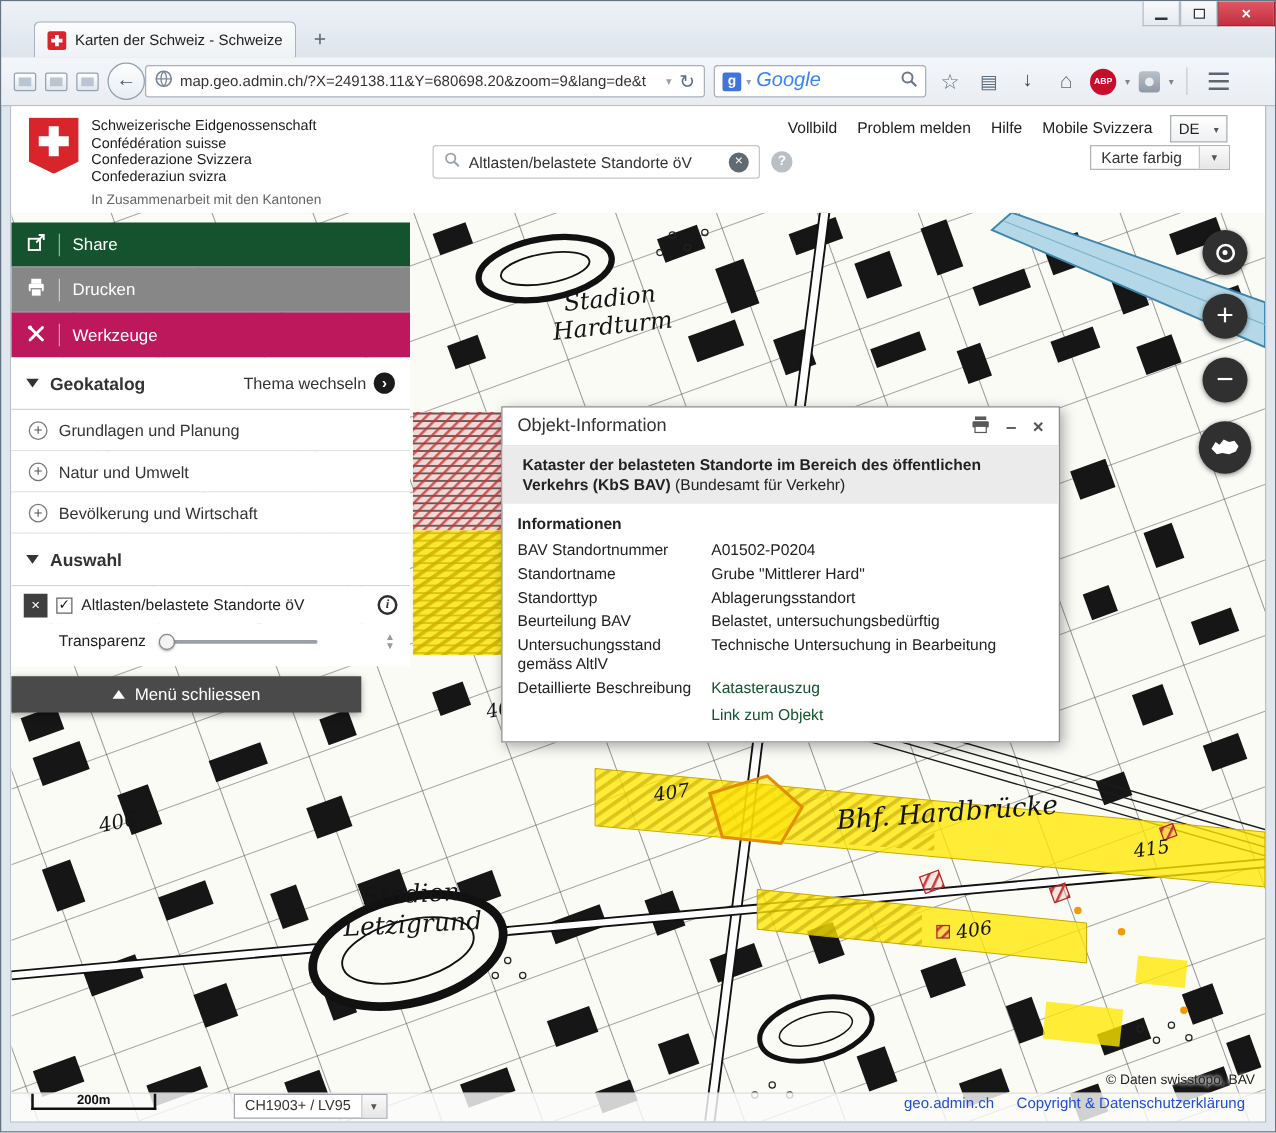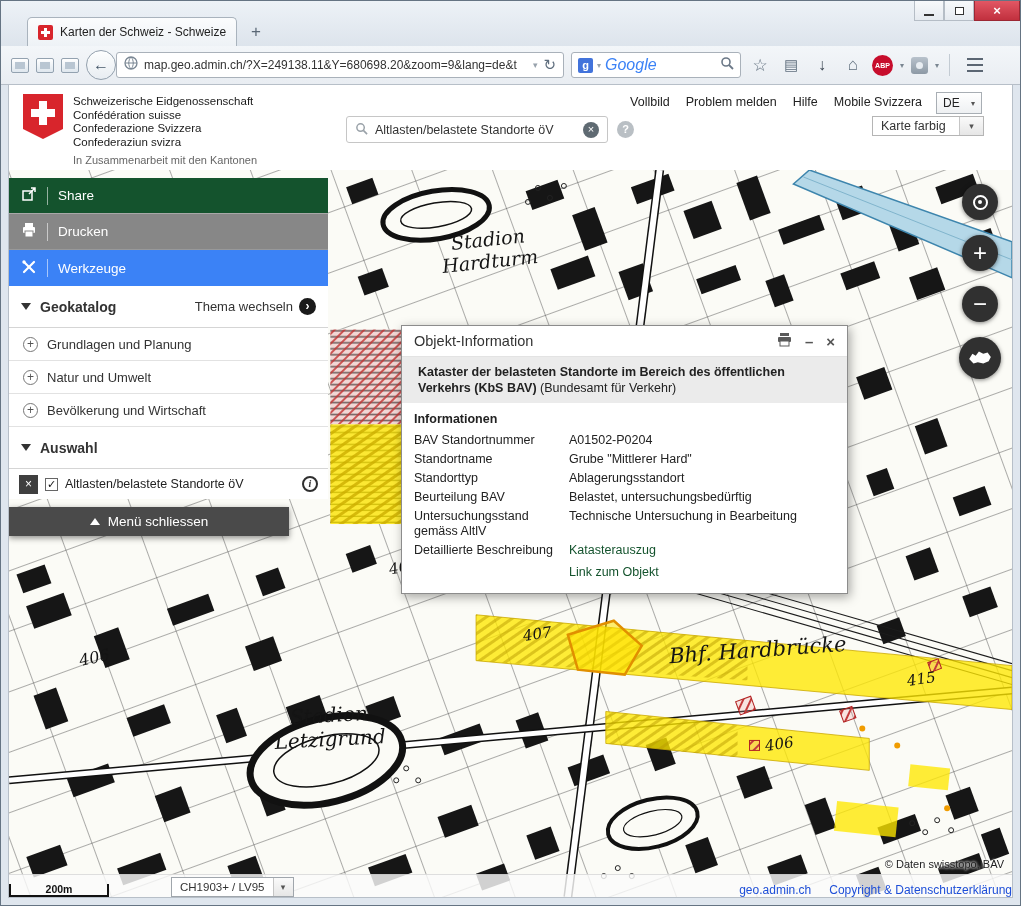--- a/index.html
+++ b/index.html
@@ -67,21 +67,21 @@
 .map-area{position:absolute;top:85px;left:0;right:0;bottom:0;overflow:hidden;background:#fbfbf6}
 .mapsvg{position:absolute;inset:0;width:100%;height:100%}
 .mlabel{position:absolute;font-family:"DejaVu Serif","Liberation Serif",serif;font-style:italic;color:#141414;text-align:center;white-space:nowrap;z-index:5;pointer-events:none}
 .attrib{position:absolute;right:8px;bottom:27px;font-size:11px;color:#222;text-shadow:0 0 3px #fff,0 0 3px #fff;z-index:20}
 
 
 .sidebar{position:absolute;left:0;top:8px;width:319px;font-size:13.5px;z-index:25}
 .mrow{height:36px;display:flex;align-items:center;color:#fff;padding:0 12px;gap:10px;cursor:pointer}
 .mrow.share{background:#14532d;border-bottom:1px solid #a8a8a8}
 .mrow.print{background:#878787;border-bottom:1px solid #999}
-.mrow.tools{background:#3b82f6}
+.mrow.tools{background:#be185d}
 .msep{width:1px;height:18px;background:rgba(255,255,255,.55)}
 .cat-head{height:42px;display:flex;align-items:center;padding:0 12px;gap:9px;background:#fff;border-bottom:1px solid #d5d5d5;font-size:14px;color:#333;cursor:pointer}
 .cat-head b{font-weight:bold}
 .tri{width:0;height:0;border-left:5px solid transparent;border-right:5px solid transparent;border-top:7px solid #333;flex:none}
 .topic{margin-left:auto;display:flex;align-items:center;gap:6px;font-size:13px;cursor:pointer}
 .circ{width:17px;height:17px;border-radius:50%;background:#1a1a1a;color:#fff;font-size:12px;line-height:16px;text-align:center;font-weight:bold;flex:none}
 .cat-item{height:33px;display:flex;align-items:center;gap:9px;padding:0 14px;background:#fff;border-bottom:1px solid #e2e2e2;font-size:13px;color:#333;cursor:pointer}
 .pluscirc{width:15px;height:15px;border:1px solid #777;border-radius:50%;color:#555;font-size:12px;line-height:13px;text-align:center;flex:none}
 .layer-row{min-height:30px;display:flex;align-items:center;gap:7px;padding:4px 10px;background:#fff;font-size:12.5px;color:#222}
 .xbox{width:19px;height:19px;background:#3f3f3f;color:#fff;font-size:12px;line-height:18px;text-align:center;flex:none;cursor:pointer}
@@ -109,21 +109,21 @@
 .p-icons{display:flex;align-items:center;gap:13px;color:#555}
 .p-icons span{cursor:pointer;font-size:15px;font-weight:bold;line-height:1}
 .p-sub{background:#ebebeb;padding:7px 16px;line-height:16px}
 .p-body{padding:9px 12px 13px}
 .p-section{font-weight:bold;margin-bottom:7px}
 .p-grid{display:grid;grid-template-columns:145px 1fr;column-gap:10px;row-gap:4px;line-height:15px}
 .link{color:#14532d;cursor:pointer}
 .gap{margin-top:3px}
 
 
-.mapfooter{position:absolute;left:0;right:0;bottom:0;height:23px;background:rgba(250,250,250,.82);display:flex;align-items:flex-end;padding:0 0;font-size:12px;color:#222;z-index:21;border-top:1px solid rgba(180,180,180,.4)}
+.mapfooter{position:absolute;left:0;right:0;bottom:0;height:23px;background:rgba(250,250,250,.82);display:flex;align-items:flex-start;padding:0 16px;font-size:12px;color:#222;z-index:21;border-top:1px solid rgba(180,180,180,.4)}
 .scalebar{width:100px;height:13px;border-left:2px solid #111;border-right:2px solid #111;border-bottom:2px solid #111;text-align:center;font-size:10.5px;line-height:11px;color:#111;font-weight:bold}
 .projsel{height:20px;border:1px solid #a0a6ac;background:#fff;display:flex;align-items:center;font-size:11.5px;color:#333;margin-left:62px;cursor:pointer}
 .projsel .pl2{padding:0 8px;white-space:nowrap}
 .projsel .arrowbox{width:20px}
 .flinks{margin-left:auto;display:flex;gap:18px}
 .flinks a{color:#1d4ed8;cursor:pointer;text-decoration:none}
 </style>
 </head>
 <body>
 
@@ -456,20 +456,30 @@
         <div class="cat-head">
           <span class="tri"></span>
           <b>Auswahl</b>
         </div>
         <div class="layer-row">
           <span class="xbox">×</span>
           <span class="cbx">✓</span>
           <span class="llabel">Altlasten/belastete Standorte öV</span>
           <span class="iinfo">i</span>
         </div>
+        <div class="transp-row">
+          <span>Transparenz</span>
+          <span class="slider">
+              <span class="thumb"></span>
+            </span>
+          <span class="updown">
+            <span>▲</span>
+            <span>▼</span>
+          </span>
+        </div>
         <div class="close-menu">
           <span class="uptri"></span>
           <span>Menü schliessen</span>
         </div>
       </aside>
 
       <div class="map-ctrls">
         <div class="mc">
             <span class="loc"></span>
           </div>

